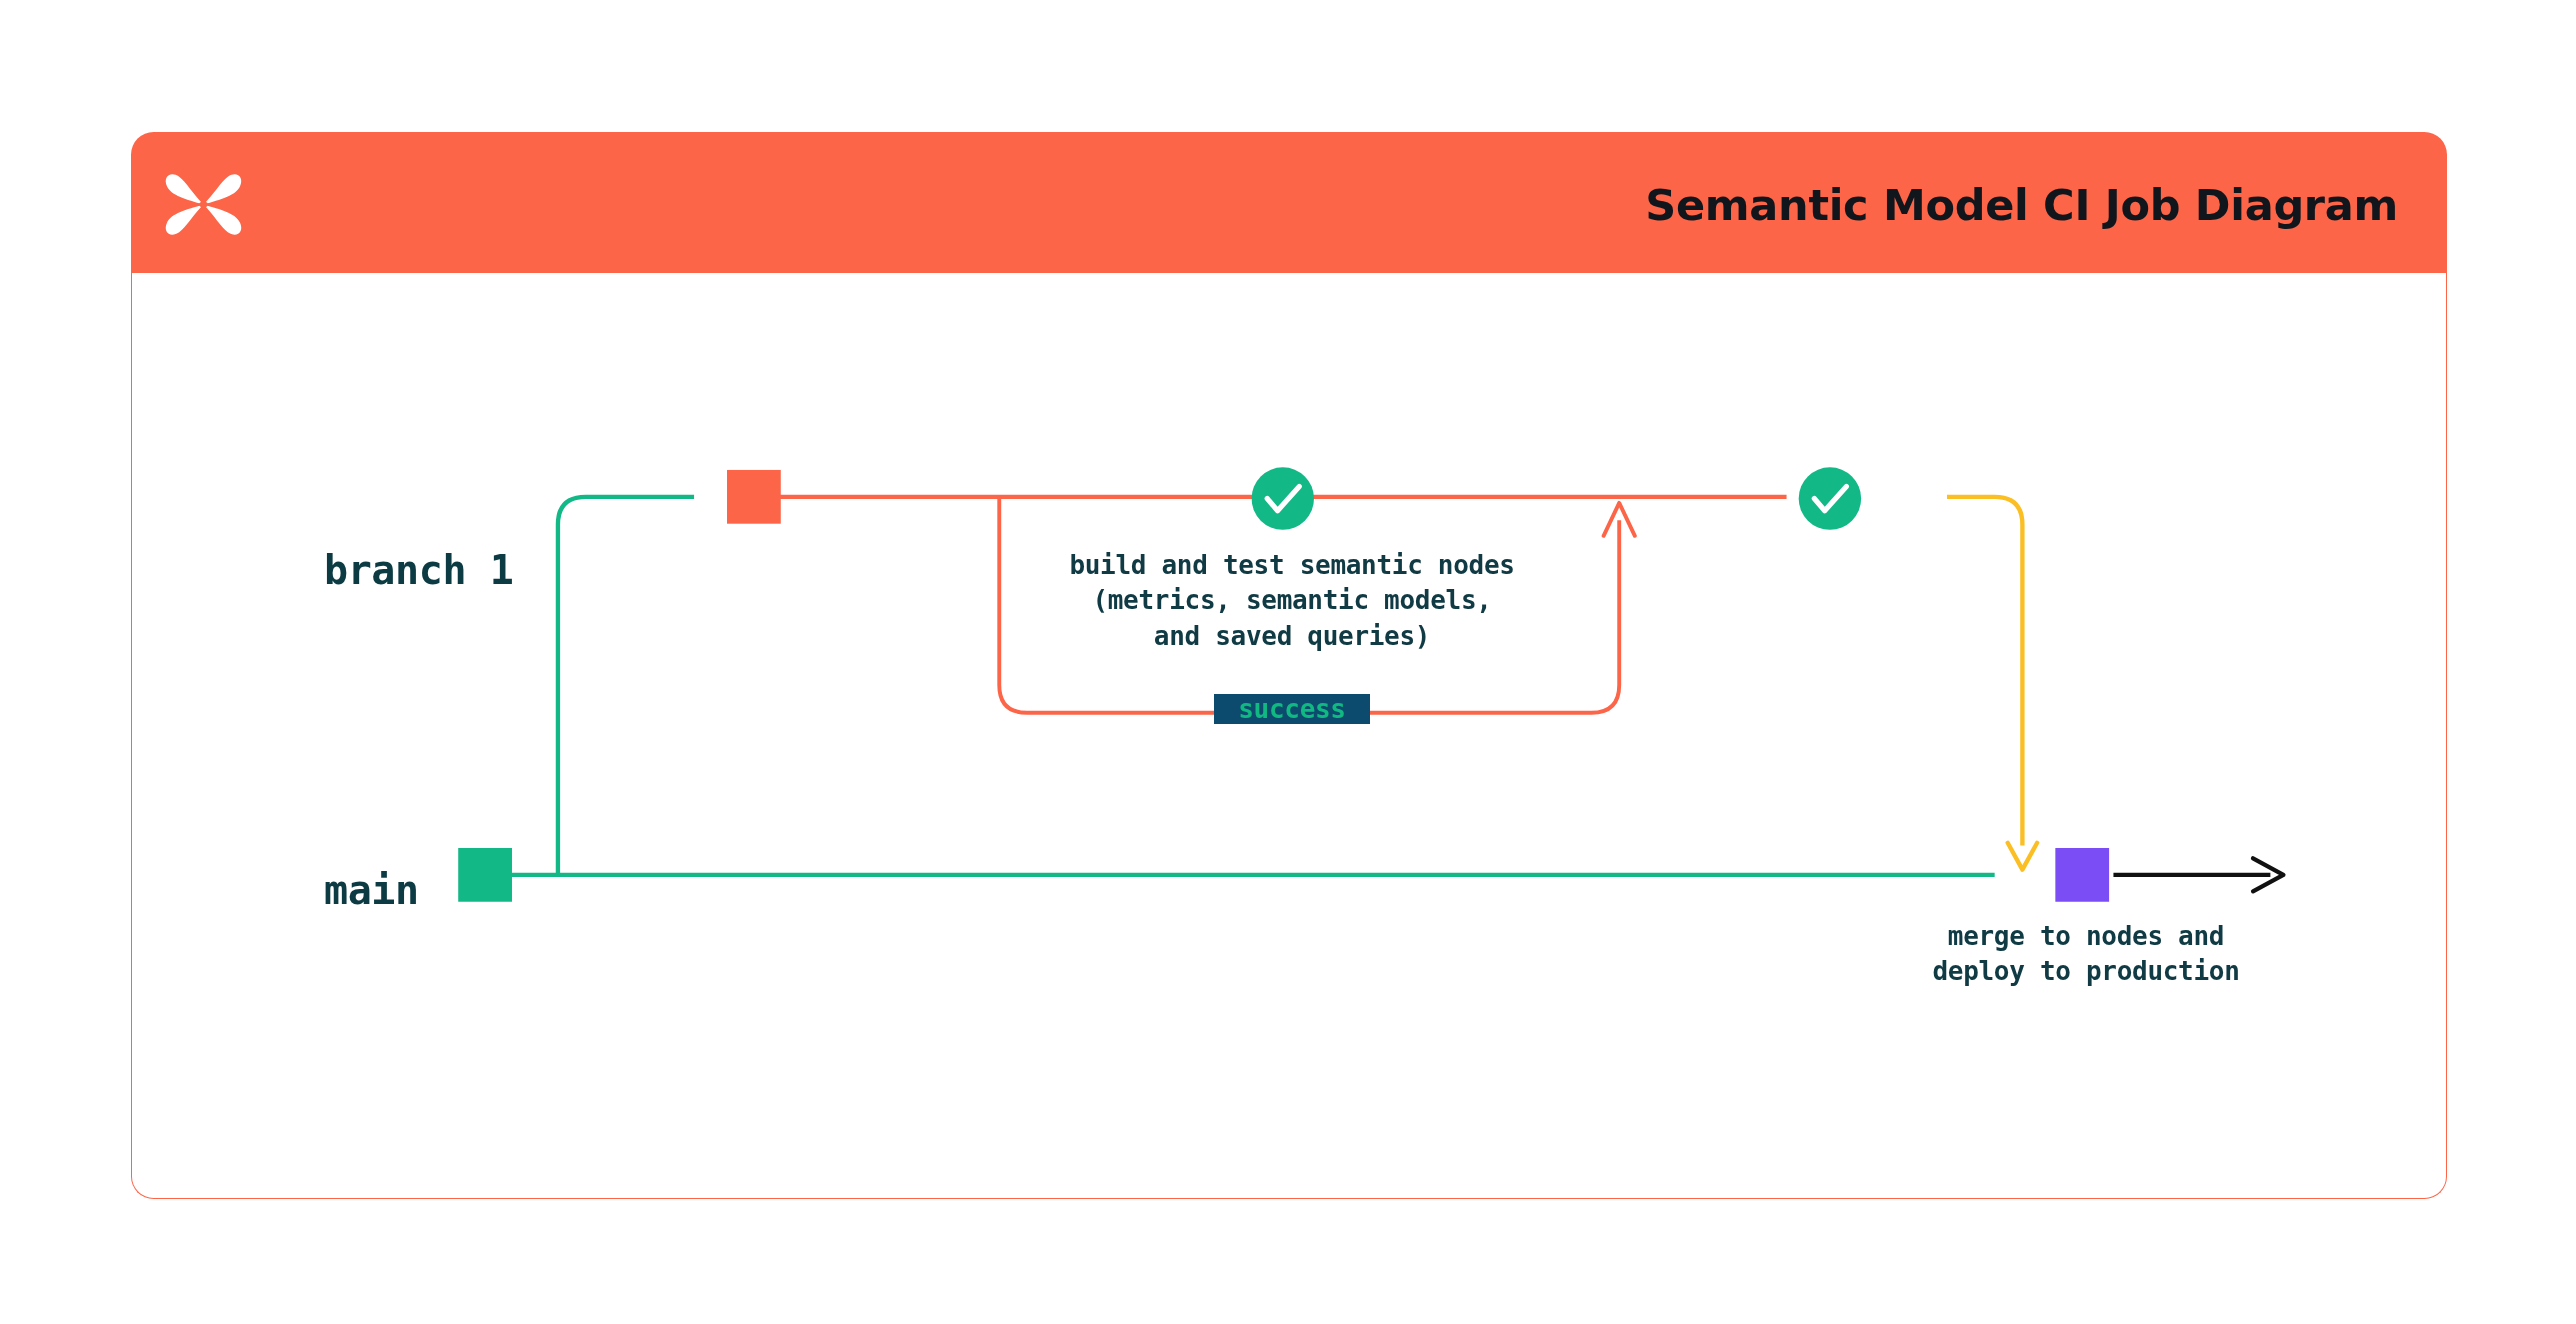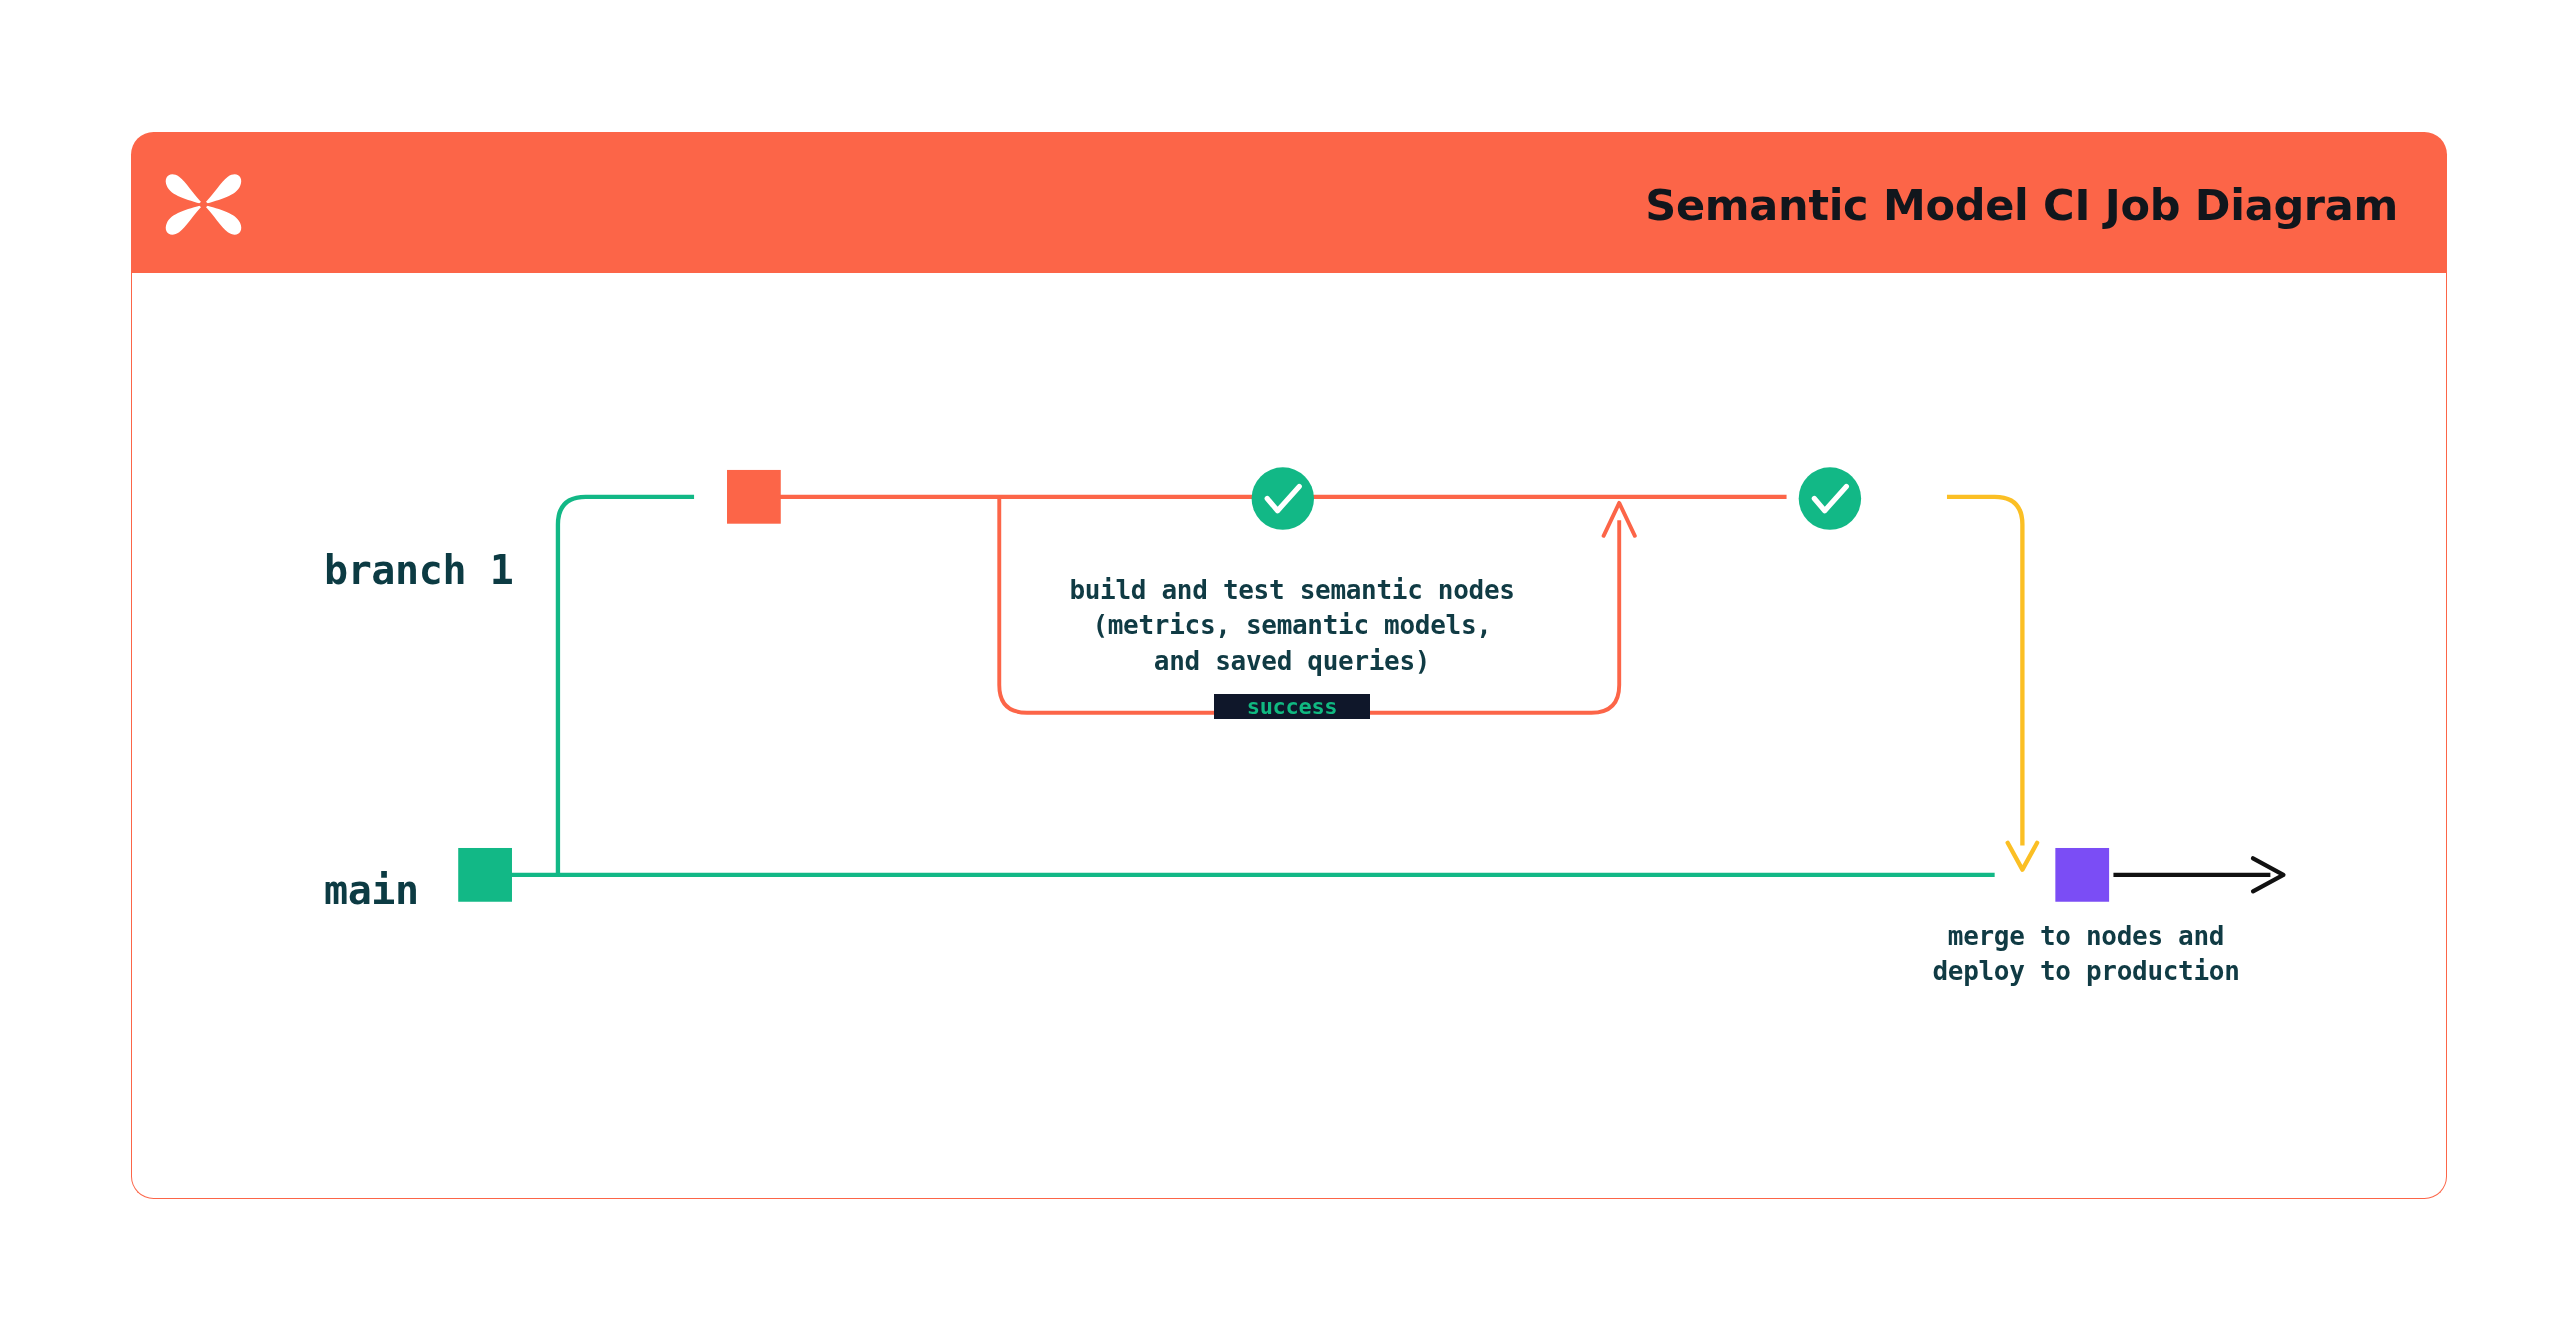--- a/index.html
+++ b/index.html
@@ -111,45 +111,45 @@
     letter-spacing: -0.3px;
   }
 
   .lbl-create {
     left: 637px;
     top: 545px;
     width: 234px;
   }
   .lbl-build {
     left: 1032px;
-    top: 573px;
+    top: 548px;
     width: 520px;
   }
   .lbl-commit {
     left: 1683px;
     top: 545px;
     width: 321px;
   }
   .lbl-merge {
     left: 1891px;
     top: 919px;
     width: 390px;
   }
 
   .success-label {
     position: absolute;
     left: 1214px;
     top: 694px;
     width: 156px;
     text-align: center;
     font-family: "DejaVu Sans Mono", monospace;
-    font-size: 22px;
+    font-size: 26px;
     font-weight: 700;
     color: #10b981;
-    background: #0f172a;
+    background: #0c4a6e;
     letter-spacing: -0.3px;
   }
 </style>
 </head>
 <body>
 
 <div id="stage">
 
   <div class="card">
 

